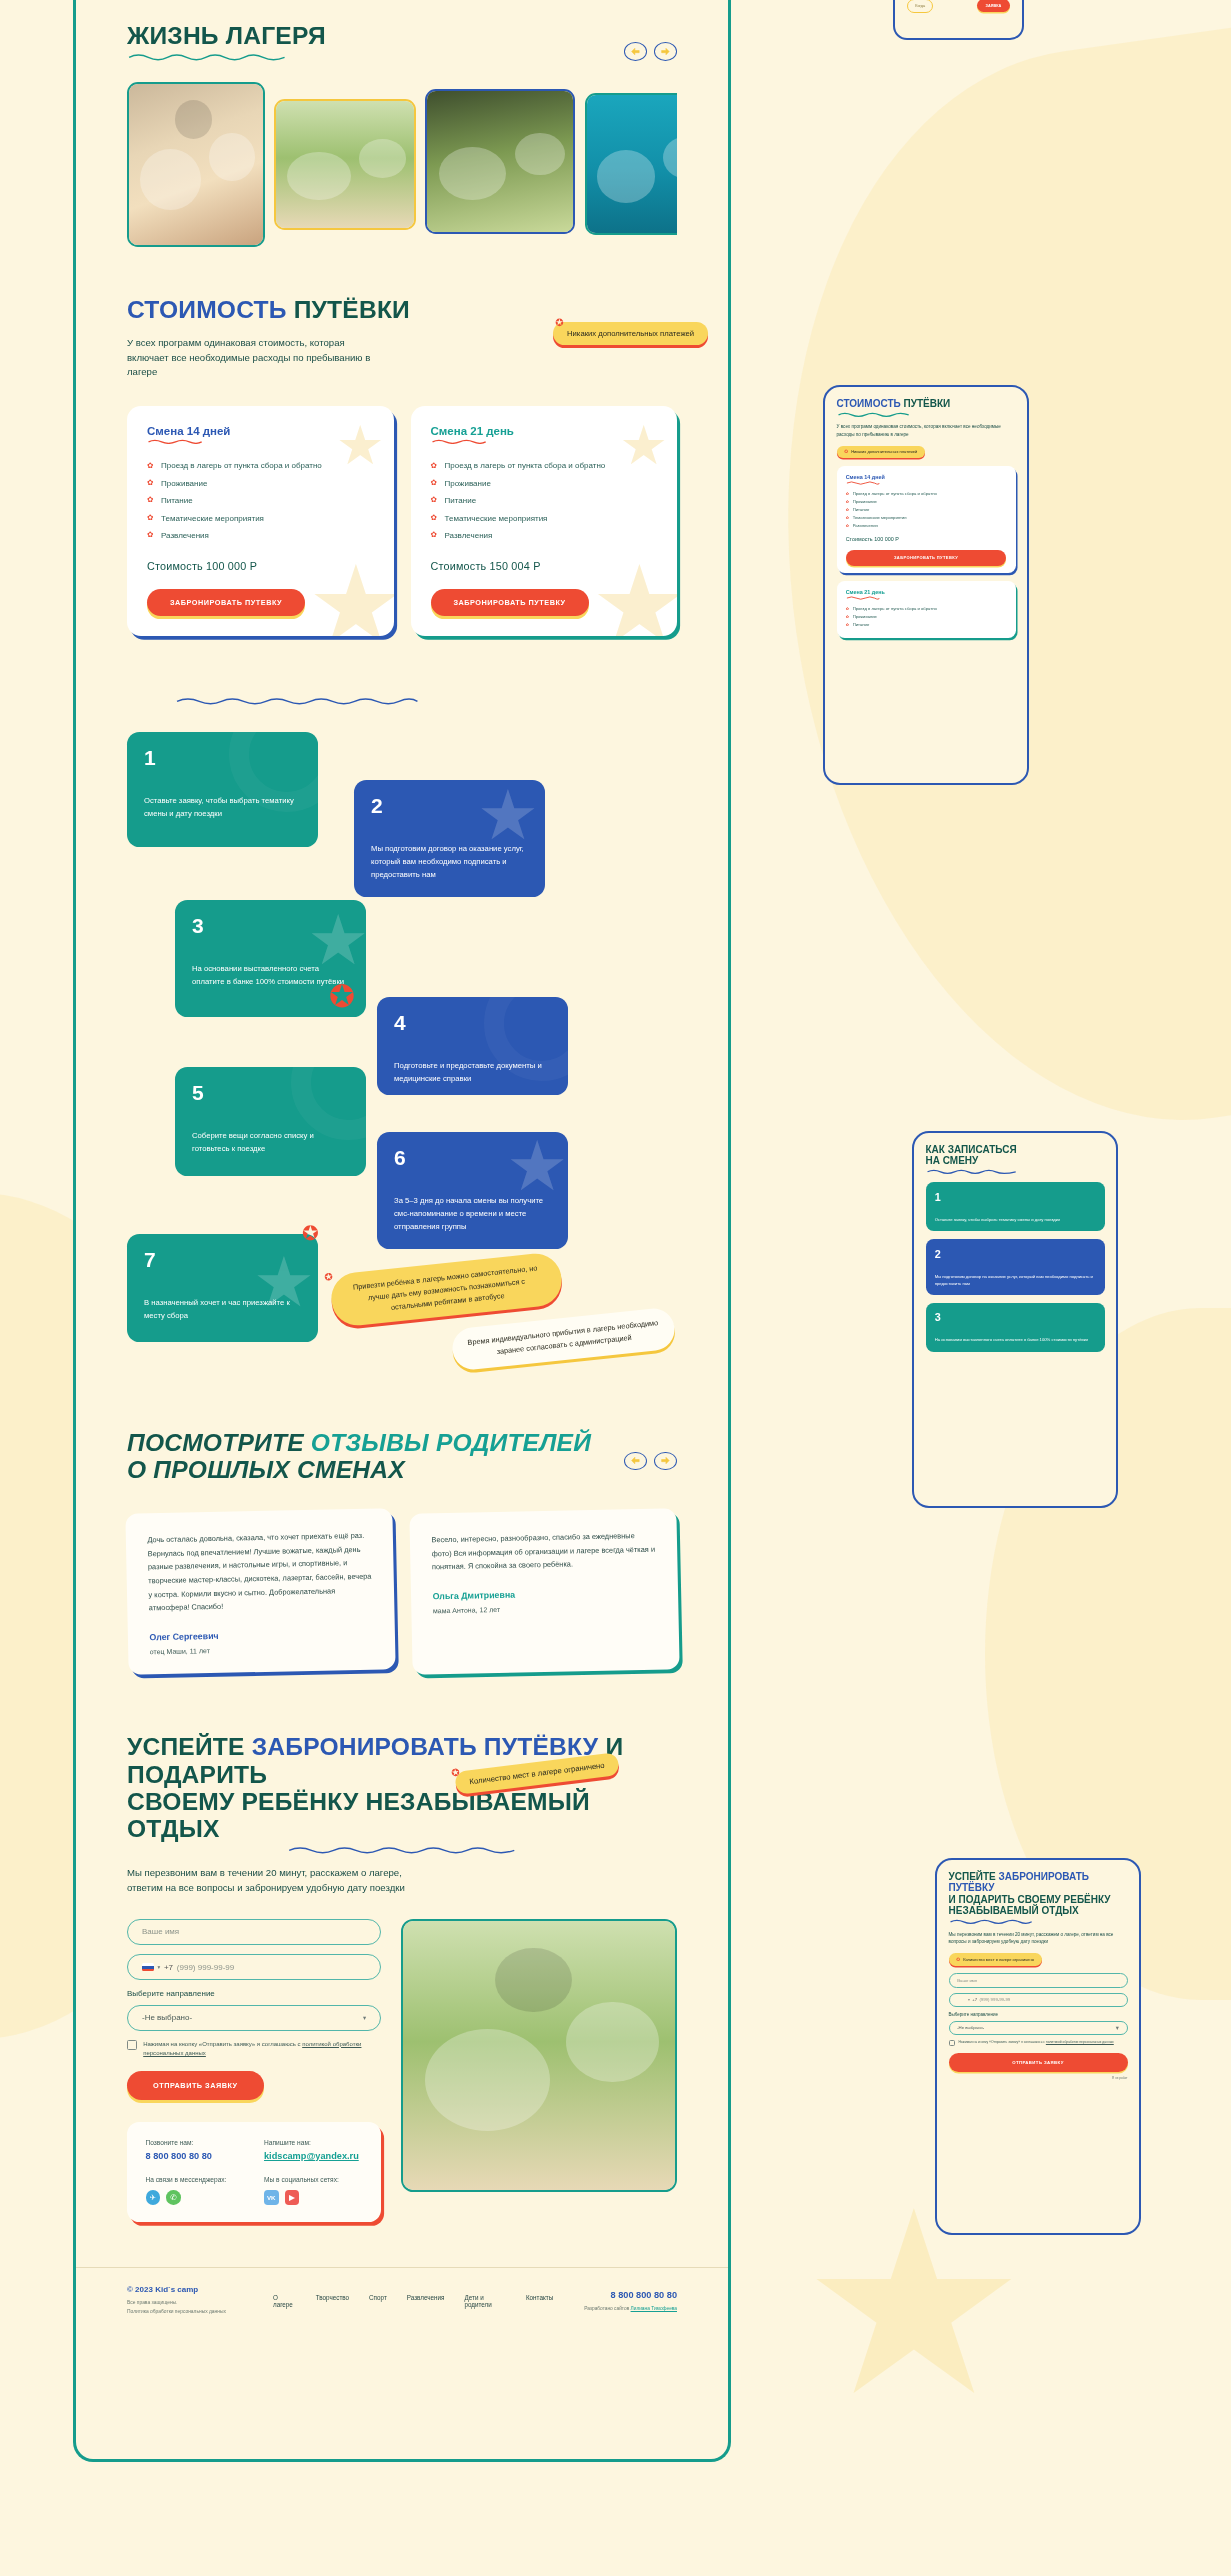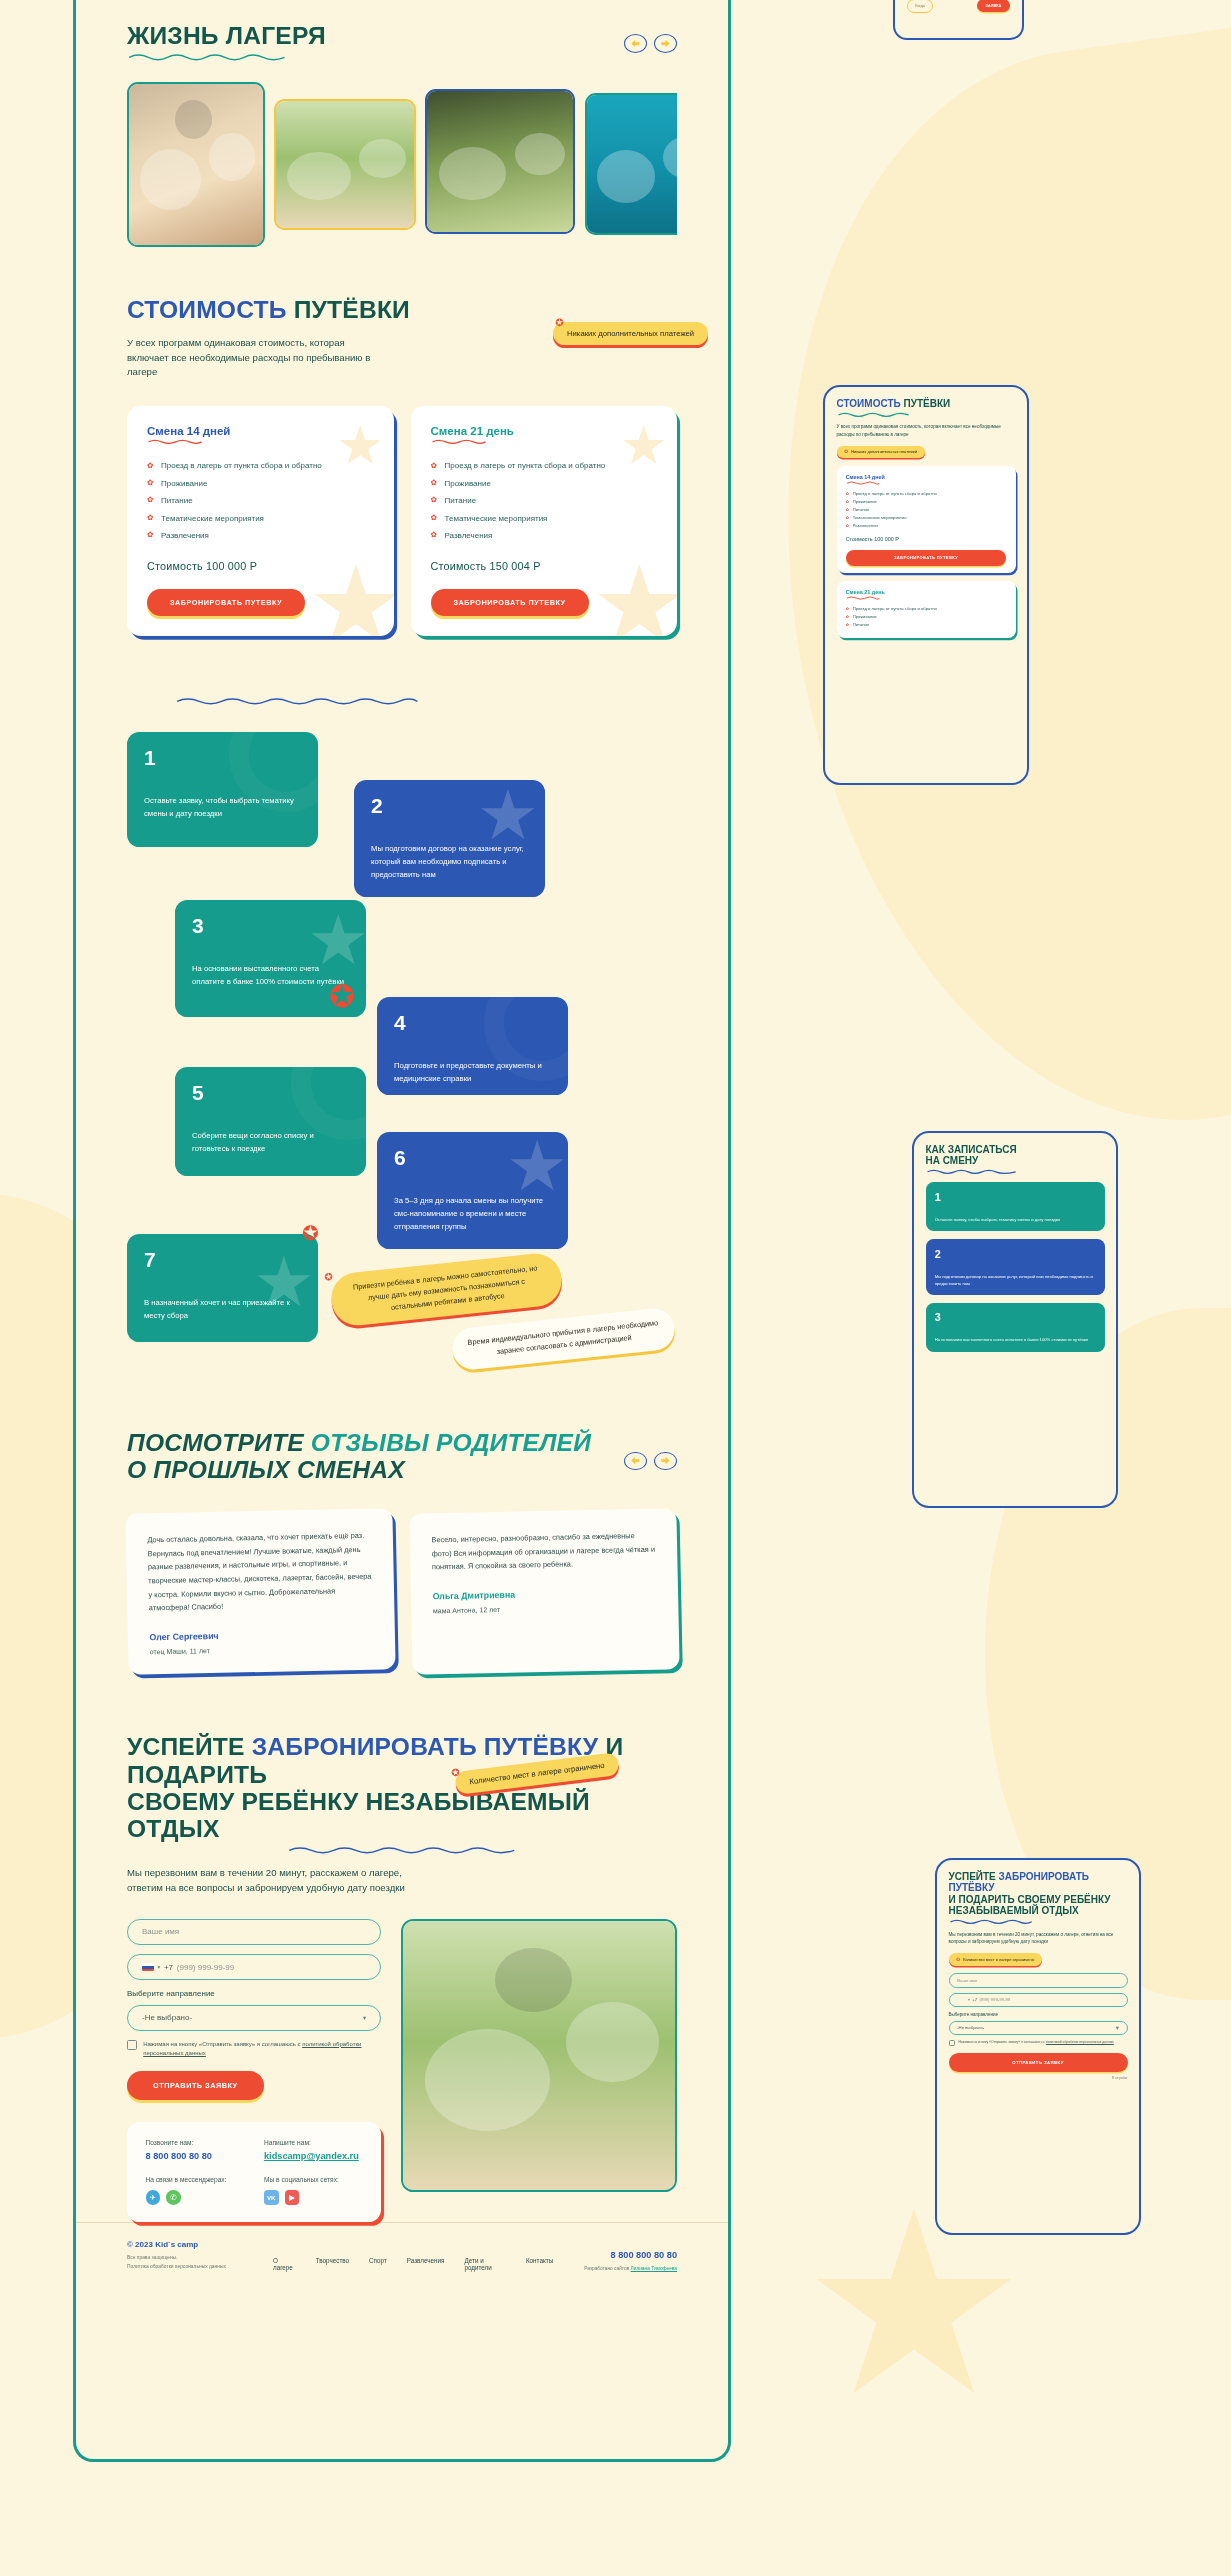--- a/index.html
+++ b/index.html
@@ -31,21 +31,21 @@
   
   .h2 { font-size: 24.6px; font-weight: bold; letter-spacing: 0.2px; color: #13564B; text-transform: uppercase; line-height: 1.1; }
   .h2 .blue { color: #2C58B3; }
   .h2 .teal { color: #16A094; }
   .h2 .dark { color: #13564B; }
   .wave { display: block; margin-top: 3.1px; }
   .sub { font-size: 9.6px; color: #1B4E47; line-height: 1.55; margin-top: 12.3px; }
 
   
   #camplife { padding-top: 21.5px; }
-  .cl-head { display: flex; align-items: center; justify-content: space-between; }
+  .cl-head { display: flex; align-items: flex-end; justify-content: space-between; }
   .arrows { display: flex; gap: 7px; margin-top: 4.6px; }
   .arrow-btn {
     width: 23px; height: 18.5px; border-radius: 50%; border: 1.1px solid #2C58B3;
     display: flex; align-items: center; justify-content: center;
     background: transparent; cursor: pointer;
   }
   .arrow-btn svg { width: 10.8px; height: 9.2px; }
 
   .gallery { display: flex; gap: 9.2px; margin-top: 21.5px; height: 165px; overflow: hidden; }
   .gphoto { border-radius: 10.8px; overflow: hidden; position: relative; flex: 0 0 auto; }
@@ -168,21 +168,21 @@
   .c-val.teal { color: #16A094; text-decoration: underline; }
   .c-lab2 { font-size: 6.6px; color: #3E5B56; margin-top: 15.4px; }
   .ic-row { display: flex; gap: 6.2px; margin-top: 7px; }
   .ic { width: 14.6px; height: 14.6px; border-radius: 50%; display: flex; align-items: center; justify-content: center; font-size: 7.7px; color: #fff; }
   .ic.tg { background: #3FA9DC; }
   .ic.wa { background: #5FC35F; }
   .ic.vk { background: #6FB4E8; border-radius: 3.8px; font-size: 6.2px; font-weight: bold; }
   .ic.yt { background: #EE5C55; border-radius: 3.8px; }
 
   
-  #footer { border-top: 0.8px solid #E6DBB8; padding: 17px 51px 20px; display: flex; align-items: flex-end; gap: 31px; }
+  #footer { margin-top: 45px; border-top: 0.8px solid #E6DBB8; padding: 17px 51px 20px; display: flex; align-items: center; gap: 31px; }
   .f-brand { font-size: 8px; color: #2C58B3; font-weight: bold; }
   .f-tiny { font-size: 4.9px; color: #6E7B72; line-height: 1.7; margin-top: 5.4px; }
   .f-nav { display: flex; gap: 20px; flex: 1; margin-top: 1.5px; }
   .f-nav a { font-size: 6.3px; color: #2B4A46; text-decoration: none; }
   .f-right { text-align: right; }
   .f-phone { font-size: 9.2px; font-weight: bold; color: #2C58B3; }
   .f-dev { font-size: 4.8px; color: #6E7B72; margin-top: 6.2px; }
   .f-dev a { color: #16A094; text-decoration: underline; }
 
   

